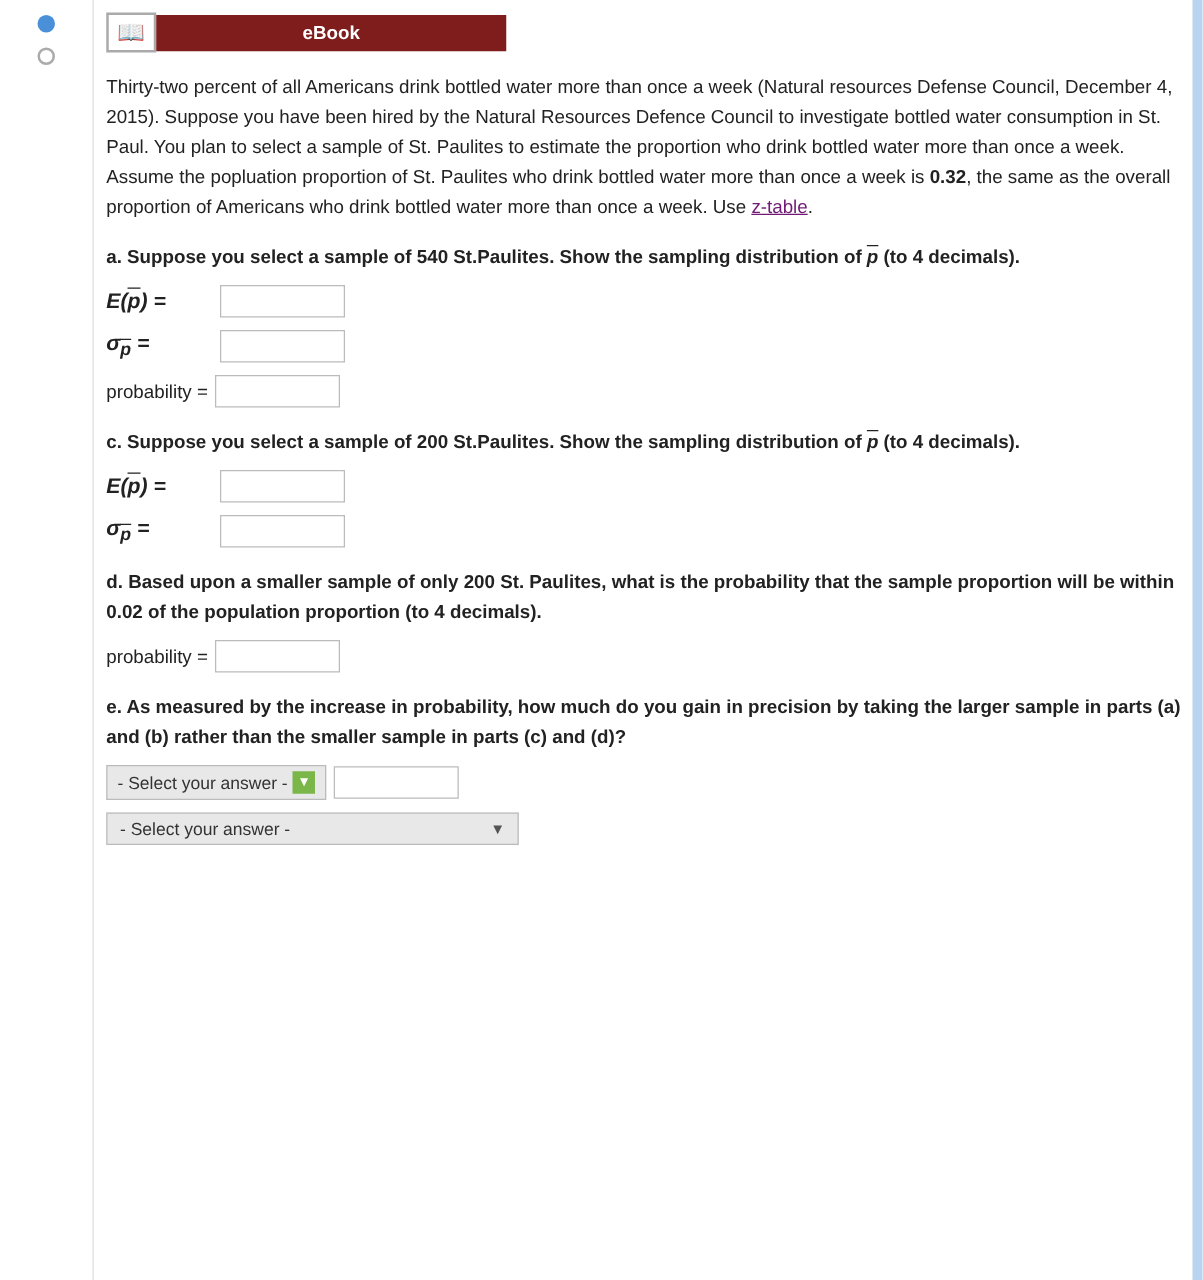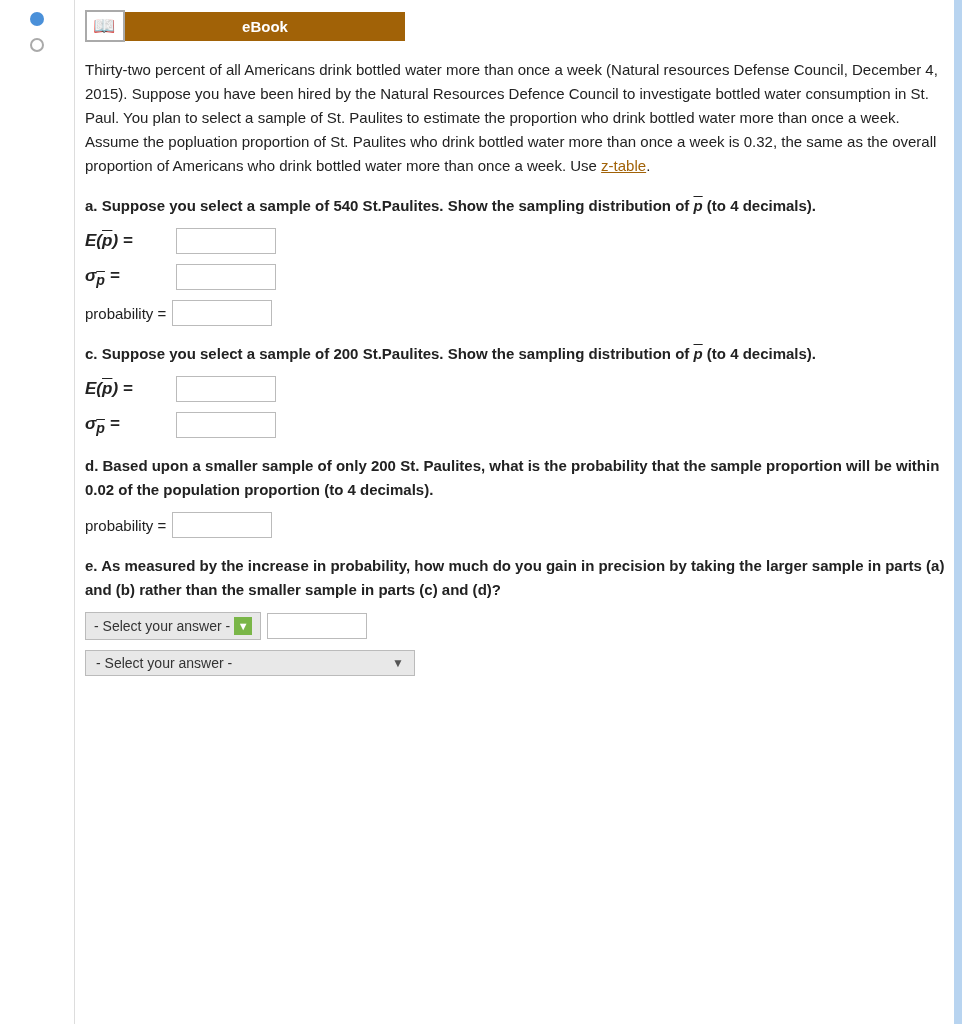--- a/index.html
+++ b/index.html
@@ -75,40 +75,40 @@
       background: #fff;
       margin-right: 0;
     }
 
     .book-icon {
       font-size: 18px;
       color: #444;
     }
 
     .ebook-label {
-      background: #a16207;
+      background: #7f1d1d;
       color: #fff;
       font-weight: bold;
       font-size: 15px;
       padding: 6px 80px;
       min-width: 280px;
       text-align: center;
     }
 
     .question-text {
       line-height: 1.6;
       margin-bottom: 16px;
     }
 
     .question-text .bold {
-      font-weight: normal;
+      font-weight: bold;
     }
 
     .z-link {
-      color: #a16207;
+      color: #701a75;
       text-decoration: underline;
     }
 
     .part-label {
       font-weight: bold;
       margin-bottom: 8px;
       margin-top: 16px;
       line-height: 1.6;
     }
 

